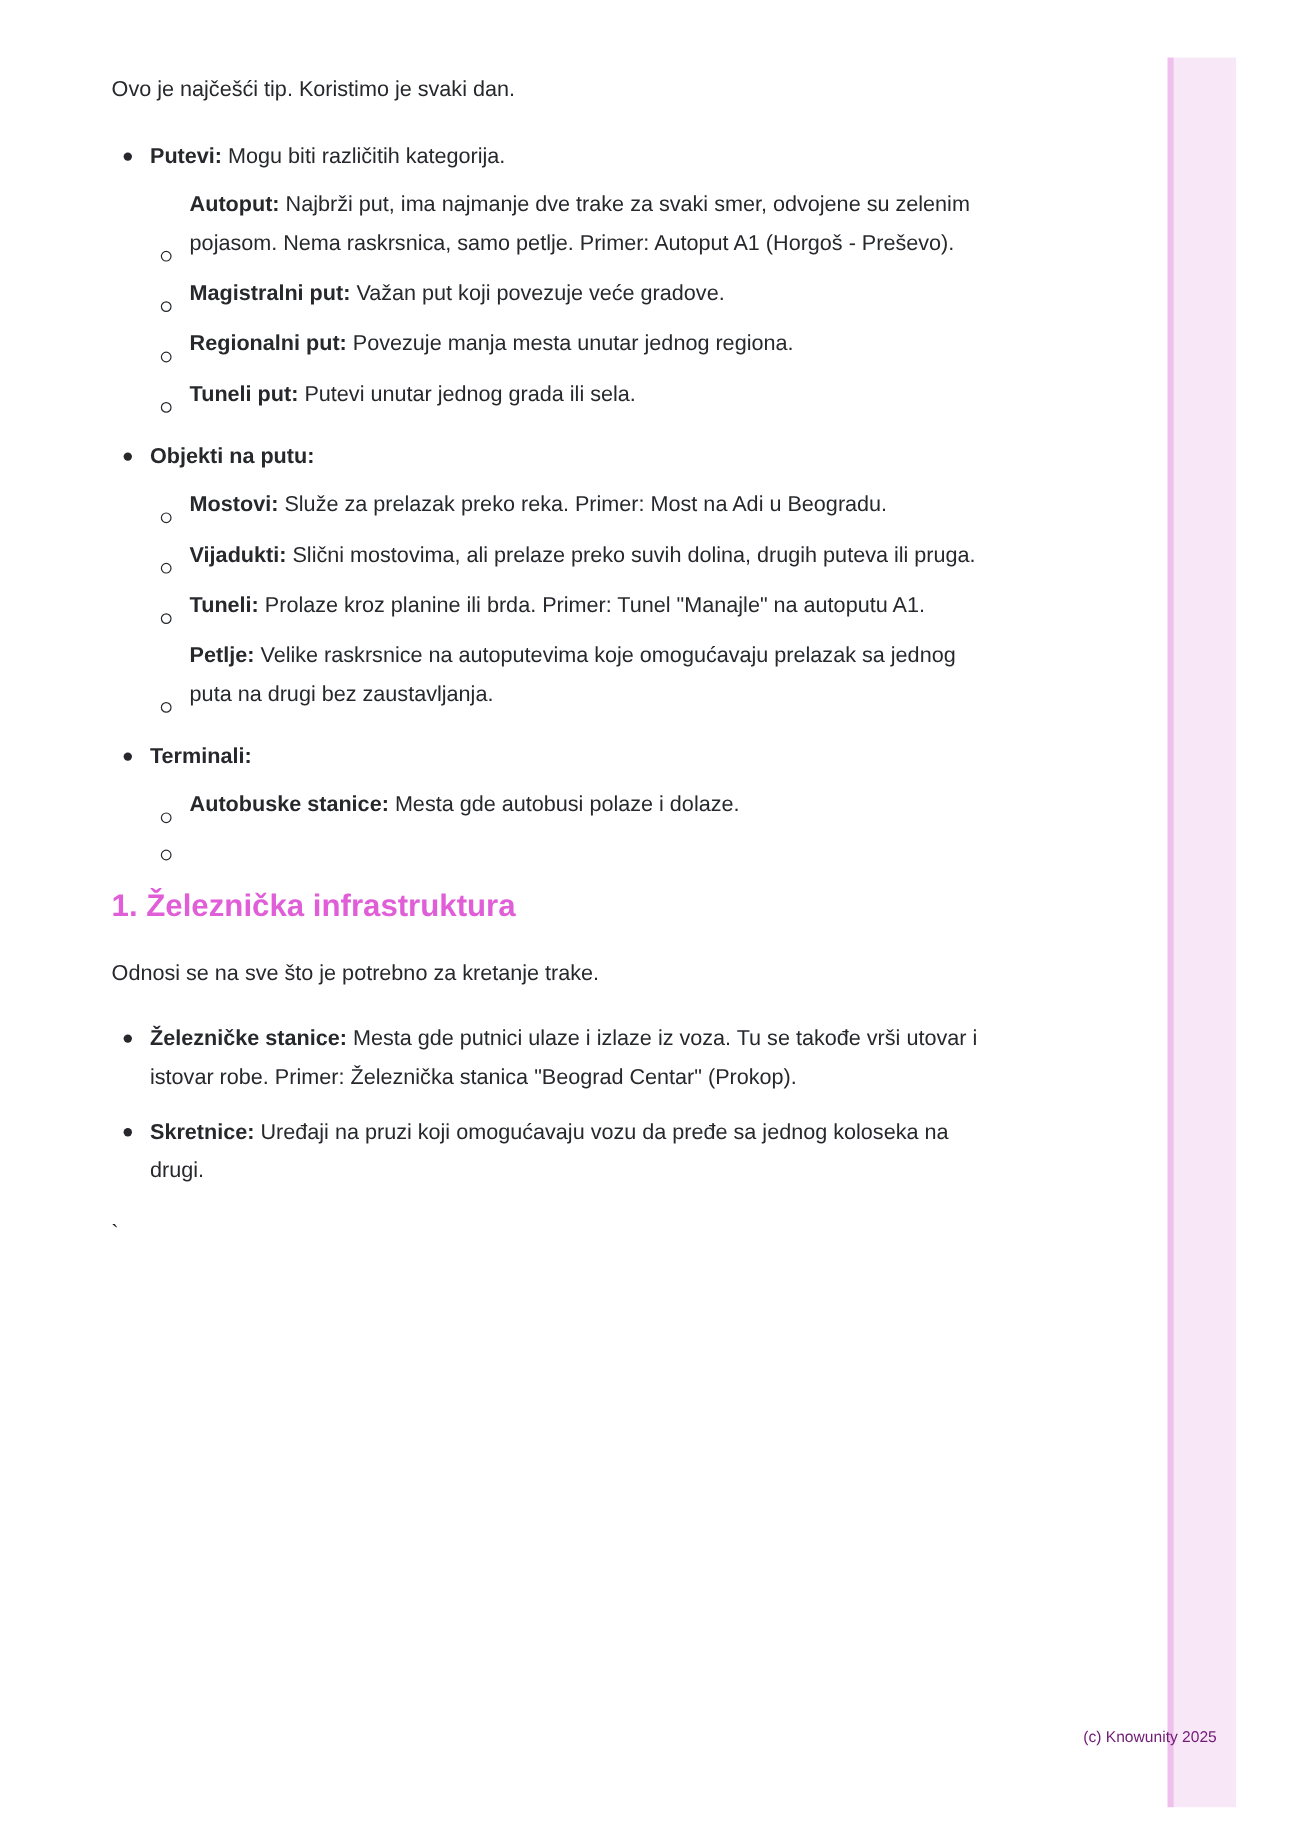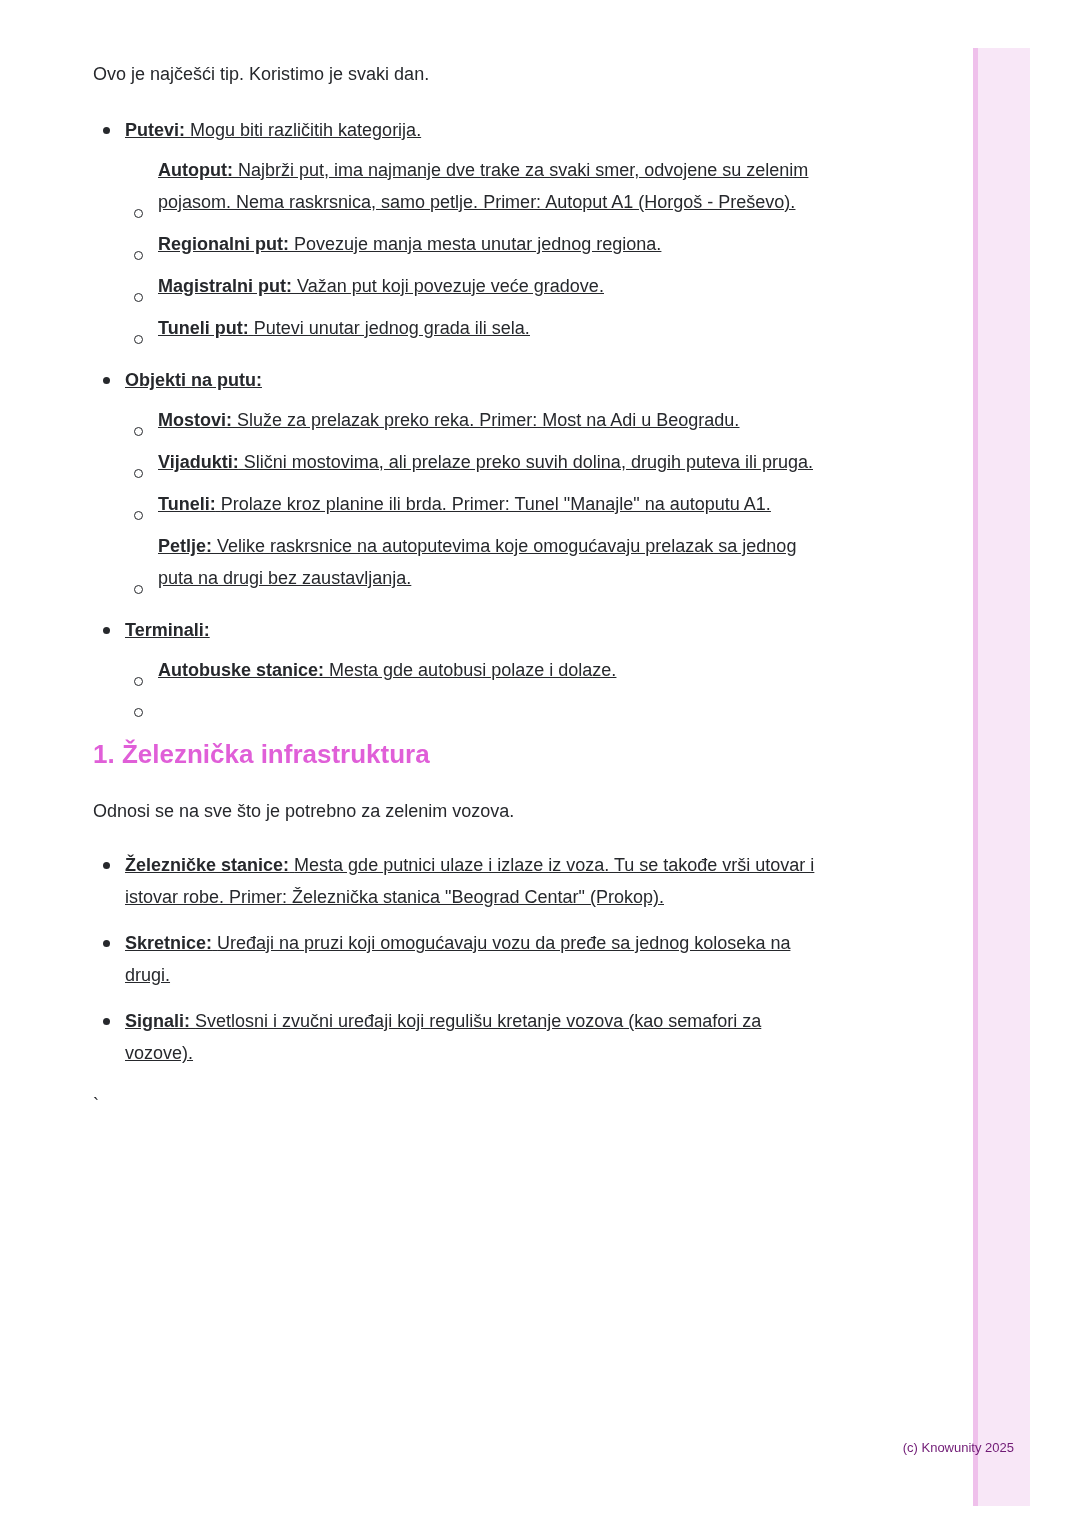--- a/index.html
+++ b/index.html
@@ -8,21 +8,21 @@
     width: 1080px; height: 1528px;
     position: relative; overflow: hidden;
     font-family: "Liberation Sans", sans-serif;
     color: #26282c;
     font-size: 18px; line-height: 32px;
   }
   .content {
     position: absolute; left: 93px; top: 58px; width: 732px;
   }
   p.intro { margin-bottom: 24px; }
-  ul { list-style: none; text-decoration: underline; }
+  ul { list-style: none; }
   .li1 { display: flex; align-items: flex-start; margin-bottom: 20px; }
   .dot {
     flex: none; width: 7px; height: 7px; border-radius: 50%;
     background: #26282c; margin: 13px 15px 0 10px;
   }
   .li-body { flex: 1; min-width: 0; }
   .l2 { margin-top: 8px; }
   .li2 { display: flex; align-items: flex-end; margin-bottom: 10px; }
   .li2:last-child { margin-bottom: 0; }
   .circ {
@@ -65,25 +65,25 @@
         <span class="dot"></span>
         <div class="li-body">
           <p><strong class="term">Putevi:</strong> <span>Mogu biti različitih kategorija.</span></p>
           <ul class="l2">
             <li class="li2">
               <span class="circ"></span>
               <p><strong class="term">Autoput:</strong> <span>Najbrži put, ima najmanje dve trake za svaki smer, odvojene su zelenim pojasom. Nema raskrsnica, samo petlje. Primer: Autoput A1 (Horgoš - Preševo).</span></p>
             </li>
             <li class="li2">
               <span class="circ"></span>
-              <p><strong class="term">Regionalni put:</strong> <span>Povezuje manja mesta unutar jednog regiona.</span></p>
+              <p><strong class="term">Magistralni put:</strong> <span>Važan put koji povezuje veće gradove.</span></p>
             </li>
             <li class="li2">
               <span class="circ"></span>
-              <p><strong class="term">Magistralni put:</strong> <span>Važan put koji povezuje veće gradove.</span></p>
+              <p><strong class="term">Regionalni put:</strong> <span>Povezuje manja mesta unutar jednog regiona.</span></p>
             </li>
             <li class="li2">
               <span class="circ"></span>
               <p><strong class="term">Tuneli put:</strong> <span>Putevi unutar jednog grada ili sela.</span></p>
             </li>
           </ul>
         </div>
       </li>
 
       <li class="li1">
@@ -124,41 +124,35 @@
               <span class="circ"></span>
             </li>
           </ul>
         </div>
       </li>
 
     </ul>
 
     <h2 class="section-heading">1. Železnička infrastruktura</h2>
 
-    <p class="section-intro">Odnosi se na sve što je potrebno za zelenim vozova.</p>
+    <p class="section-intro">Odnosi se na sve što je potrebno za kretanje trake.</p>
 
     <ul class="l1 rail">
       <li class="li1">
         <span class="dot"></span>
         <div class="li-body">
           <p><strong class="term">Železničke stanice:</strong> <span>Mesta gde putnici ulaze i izlaze iz voza. Tu se takođe vrši utovar i istovar robe. Primer: Železnička stanica "Beograd Centar" (Prokop).</span></p>
         </div>
       </li>
       <li class="li1">
         <span class="dot"></span>
         <div class="li-body">
           <p><strong class="term">Skretnice:</strong> <span>Uređaji na pruzi koji omogućavaju vozu da pređe sa jednog koloseka na drugi.</span></p>
         </div>
       </li>
-      <li class="li1">
-        <span class="dot"></span>
-        <div class="li-body">
-          <p><strong class="term">Signali:</strong> <span>Svetlosni i zvučni uređaji koji regulišu kretanje vozova (kao semafori za vozove).</span></p>
-        </div>
-      </li>
     </ul>
 
     <p class="stray">`</p>
 
   </section>
 
   <aside class="edge-strip"></aside>
 
   <p class="watermark">(c) Knowunity 2025</p>
 </main>

